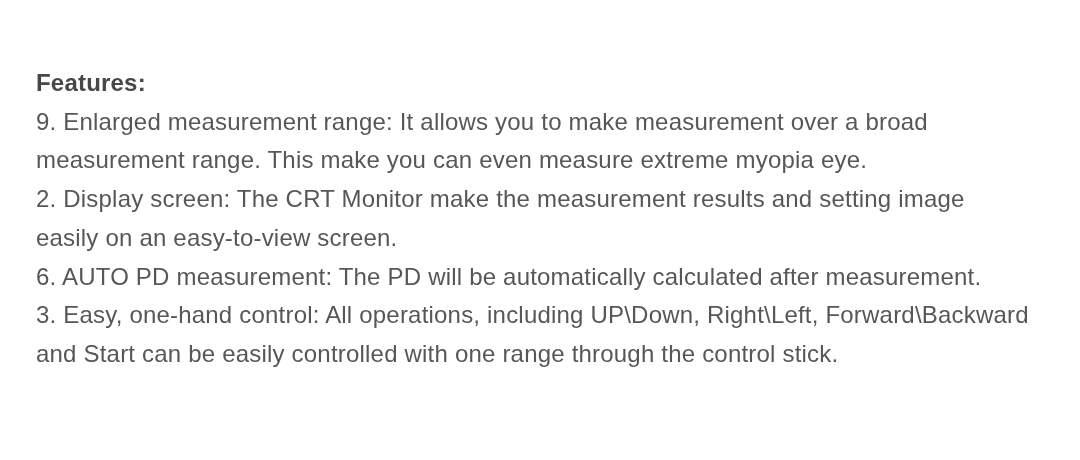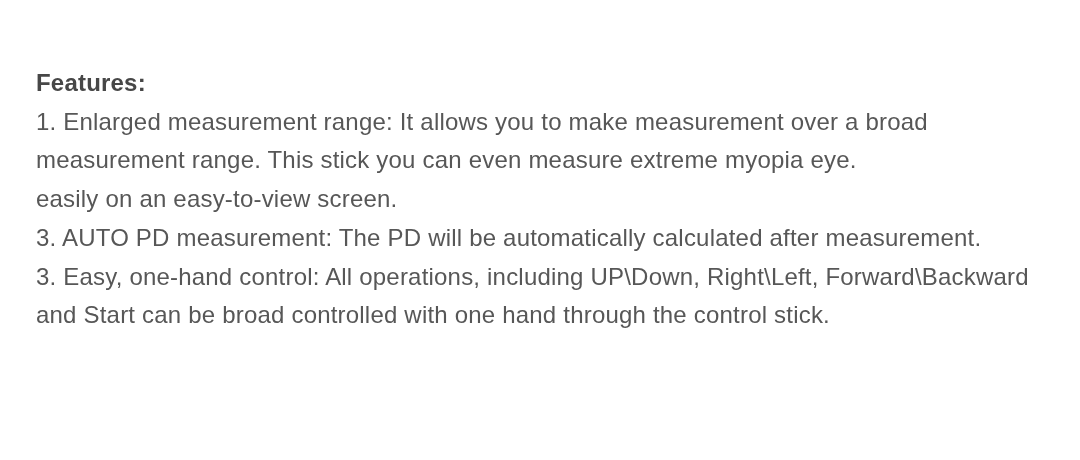--- a/index.html
+++ b/index.html
@@ -32,29 +32,30 @@
     white-space: nowrap;
   }
 </style>
 </head>
 <body>
 
 <div class="text-block">
   <div class="line heading">Features:</div>
 
   <div>
-    <div class="line">1. Enlarged measurement range: It allows you to make measurement over a broad</div>
-    <div class="line">measurement range. This stick you can even measure extreme myopia eye.</div>
+    <div class="line">9. Enlarged measurement range: It allows you to make measurement over a broad</div>
+    <div class="line">measurement range. This make you can even measure extreme myopia eye.</div>
   </div>
 
   <div>
+    <div class="line">2. Display screen: The CRT Monitor make the measurement results and setting image</div>
     <div class="line">easily on an easy-to-view screen.</div>
   </div>
 
   <div>
-    <div class="line">3. AUTO PD measurement: The PD will be automatically calculated after measurement.</div>
+    <div class="line">6. AUTO PD measurement: The PD will be automatically calculated after measurement.</div>
   </div>
 
   <div>
     <div class="line">3. Easy, one-hand control: All operations, including UP\Down, Right\Left, Forward\Backward</div>
-    <div class="line">and Start can be broad controlled with one hand through the control stick.</div>
+    <div class="line">and Start can be easily controlled with one range through the control stick.</div>
   </div>
 </div>
 
 </body></html>

